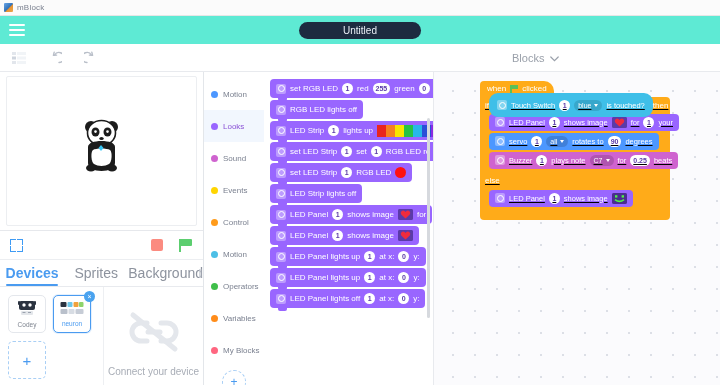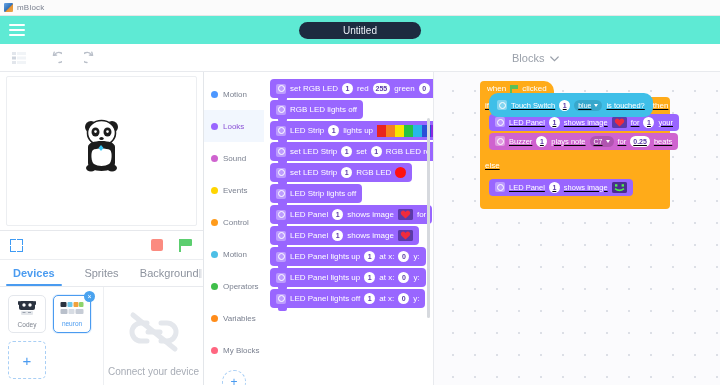--- a/index.html
+++ b/index.html
@@ -47,21 +47,21 @@
   .fullscreen-ico i:nth-child(4){right:0;bottom:0;border-left:none;border-top:none;}
   .run-controls{margin-left:auto;display:flex;align-items:center;gap:16px;}
   .stop-btn{width:12px;height:12px;border-radius:2px;background:#fb8b80;cursor:pointer;}
   .flag-btn{width:14px;height:13px;position:relative;cursor:pointer;}
   .flag-btn .pole{position:absolute;left:0;top:0;width:2px;height:13px;background:#5cce6f;}
   .flag-btn .cloth{position:absolute;left:2px;top:0;width:11px;height:7px;background:#5cce6f;
     border-radius:0 1px 1px 0;}
 
   .tabs{height:26px;display:flex;align-items:stretch;border-bottom:1px solid #e8eaee;background:#fff;
     position:relative;}
-  .tab{flex:1;display:flex;align-items:center;justify-content:center;font-size:11px;color:#8d939e;
+  .tab{flex:1;display:flex;align-items:center;justify-content:center;font-size:14px;color:#8d939e;
     cursor:pointer;position:relative;}
   .tab.active{color:#4a9bf0;font-weight:bold;}
   .tab.active:after{content:"";position:absolute;left:6px;right:6px;bottom:0;height:2px;
     background:#4a9bf0;border-radius:1px;}
   .tab-grip{position:absolute;right:2px;top:50%;transform:translateY(-50%);
     font-size:9px;color:#c6cbd3;letter-spacing:-1px;}
 
   .devzone{flex:1;display:flex;background:#fff;}
   .devlist{width:103px;padding:8px 0 0 8px;box-sizing:border-box;}
   .dev-row{display:flex;gap:7px;}
@@ -120,21 +120,21 @@
     background-image:radial-gradient(#dcdfe6 .9px,transparent .9px);
     background-size:22px 22px;background-position:8px 8px;}
   .script{position:absolute;left:46px;top:5px;text-decoration:underline;}
 
   .hatrow{position:relative;}
   .hat{background:#ffab19;border-radius:4px 10px 4px 0;padding:3px 7px 3px 7px;font-size:8px;
     color:#fff;display:inline-flex;align-items:center;gap:4px;height:16px;box-sizing:border-box;}
   .ctrl-wrap{background:#ffab19;width:190px;border-radius:0 4px 4px 4px;position:relative;}
   .ctrl-head{height:17px;display:flex;align-items:center;padding-left:5px;font-size:8px;color:#fff;}
   .ctrl-body{margin-left:9px;background:#fff0;}
-  .ctrl-else{height:27px;display:flex;align-items:center;padding-left:5px;font-size:8px;color:#fff;}
+  .ctrl-else{height:19px;display:flex;align-items:center;padding-left:5px;font-size:8px;color:#fff;}
   .ctrl-foot{height:11px;}
   .hexcond{background:#3fbfe8;border-radius:9px;height:24px;display:inline-flex;align-items:center;
     gap:4px;padding:0 8px;font-size:7.5px;color:#fff;box-sizing:border-box;}
   .drop{background:rgba(0,0,0,.12);border-radius:7px;padding:0 4px;height:11px;
     display:inline-flex;align-items:center;gap:3px;font-size:7px;color:#fff;}
   .caret{width:0;height:0;border-left:2.5px solid transparent;border-right:2.5px solid transparent;
     border-top:3px solid #fff;}
   .sblk{display:flex;align-items:center;gap:4px;height:17px;padding:0 6px;border-radius:4px;
     font-size:7.5px;color:#fff;margin-bottom:2px;width:max-content;box-sizing:border-box;}
   .sblk.looks{background:#9966ff;}
@@ -488,20 +488,29 @@
                 <span class="chip num">1</span>
                 <span>shows image</span>
                 <span class="ledmat"><svg width="15" height="11" viewBox="0 0 15 11">
                     <rect width="15" height="11" fill="#5b3aa8"></rect>
                     <path d="M7.5 9.4 3.2 5.4a2.4 2.4 0 0 1 3.4-3.3l.9.8.9-.8a2.4 2.4 0 0 1 3.4 3.3z" fill="#ef2b3d"></path>
                   </svg></span>
                 <span>for</span>
                 <span class="chip num">1</span>
                 <span>your</span>
               </div>
+              <div class="sblk motion">
+                <span class="ext-ico"></span>
+                <span>servo</span>
+                <span class="chip num">1</span>
+                <span class="chip-d">all<span class="caret"></span></span>
+                <span>rotates to</span>
+                <span class="chip num">90</span>
+                <span>degrees</span>
+              </div>
               <div class="sblk sound">
                 <span class="ext-ico"></span>
                 <span>Buzzer</span>
                 <span class="chip num">1</span>
                 <span>plays note</span>
                 <span class="chip-d">C7<span class="caret"></span></span>
                 <span>for</span>
                 <span class="chip num">0.25</span>
                 <span>beats</span>
               </div>

